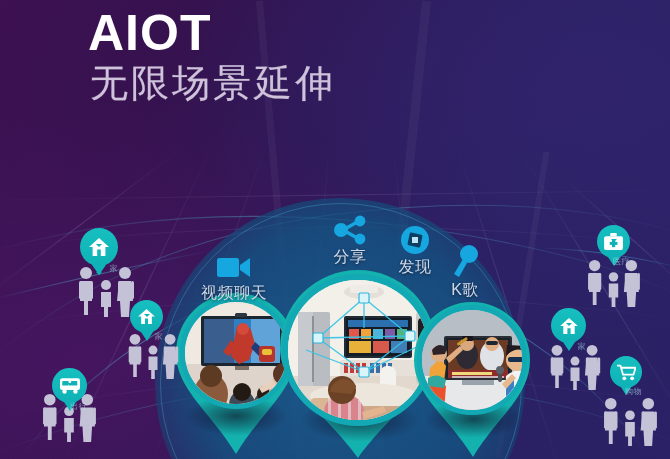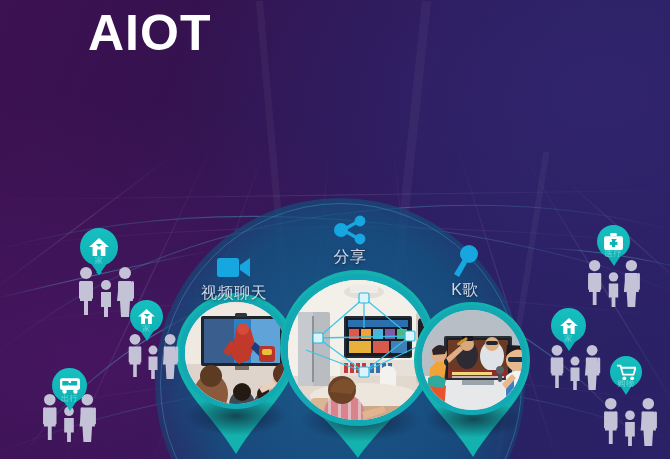--- a/index.html
+++ b/index.html
@@ -70,22 +70,22 @@
   .pin .cap{
     position:relative;border-radius:50%;
     background:linear-gradient(180deg,#16bfc0 0%,#0fb2b6 100%);
     display:flex;align-items:center;justify-content:center;
   }
   .pin .cap:after{
     content:"";position:absolute;left:50%;transform:translateX(-50%);
     border-style:solid;border-color:#0fb2b6 transparent transparent transparent;
   }
   .pin .ptxt{
-    position:absolute;left:0;right:0;text-align:center;
-    color:rgba(190,245,245,.55);font-size:8px;letter-spacing:.5px;z-index:2;
+    position:absolute;left:0;right:0;text-align:right;
+    color:rgba(190,245,245,.55);font-size:8px;letter-spacing:.5px;z-index:2;margin-top:8px;
   }
   .fam{position:absolute;z-index:27;}
 </style>
 </head>
 <body>
 
 <div id="stage">
 
   <svg class="bg-svg" viewBox="0 0 670 459">
     <defs>
@@ -129,20 +129,21 @@
       <rect x="276" y="0" width="7" height="459" transform="rotate(-5 280 230)"></rect>
       <rect x="520" y="150" width="6" height="309" transform="rotate(9 523 300)"></rect>
     </g>
   </svg>
 
   <div class="dome"></div>
   <div class="dome-rim"></div>
 
   <div class="headline">
     <div class="h-title">AIOT</div>
+    <div class="h-sub">无限场景延伸</div>
   </div>
 
   <div class="bubble">
     <div class="shadow" style="left:184px;top:396px;width:104px;height:40px;"></div>
     <svg class="tail" style="left:174px;top:291px;" width:="0" width="124" height="164">
       <path d="M62 163 C 36 120, 2 98, 2 62 A 60 60 0 1 1 122 62 C 122 98, 88 120, 62 163 Z" fill="#13b2ae"></path>
     </svg>
     <div class="ring" style="left:180px;top:297px;width:112px;height:112px;border:5px solid #12a8b4;">
       <svg viewBox="0 0 112 112" width="112" height="112">
         <rect width="112" height="112" fill="#e9e3dd"></rect>
@@ -315,20 +316,28 @@
   <div class="app" style="left:313px;top:215px;">
     <svg class="glyph" width="34" height="30" viewBox="0 0 34 30">
       <path d="M10 15 L26 6 M10 15 L26 24" stroke="#16a7e0" stroke-width="3.4" fill="none"></path>
       <circle cx="8" cy="15" r="7" fill="#16a7e0"></circle>
       <circle cx="27" cy="6" r="5.4" fill="#16a7e0"></circle>
       <circle cx="27" cy="24" r="5.4" fill="#16a7e0"></circle>
     </svg>
     <span class="lbl">分享</span>
   </div>
 
+  <div class="app" style="left:378px;top:225px;">
+    <svg class="glyph" width="30" height="30" viewBox="0 0 30 30">
+      <circle cx="15" cy="15" r="14" fill="#16a7e0"></circle>
+      <rect x="8.5" y="8.5" width="13" height="13" rx="1.5" transform="rotate(12 15 15)" fill="#0d3f63"></rect>
+      <rect x="12" y="12" width="6" height="6" fill="#bfe4f5"></rect>
+    </svg>
+    <span class="lbl">发现</span>
+  </div>
 
   <div class="app" style="left:428px;top:244px;">
     <svg class="glyph" width="30" height="34" viewBox="0 0 30 34">
       <circle cx="19" cy="10" r="9" fill="#16a7e0"></circle>
       <path d="M13 15 L4 30 L9 33 L17 19 Z" fill="#16a7e0"></path>
     </svg>
     <span class="lbl">K歌</span>
   </div>
 
   <div class="pin" style="left:80px;top:228px;">

